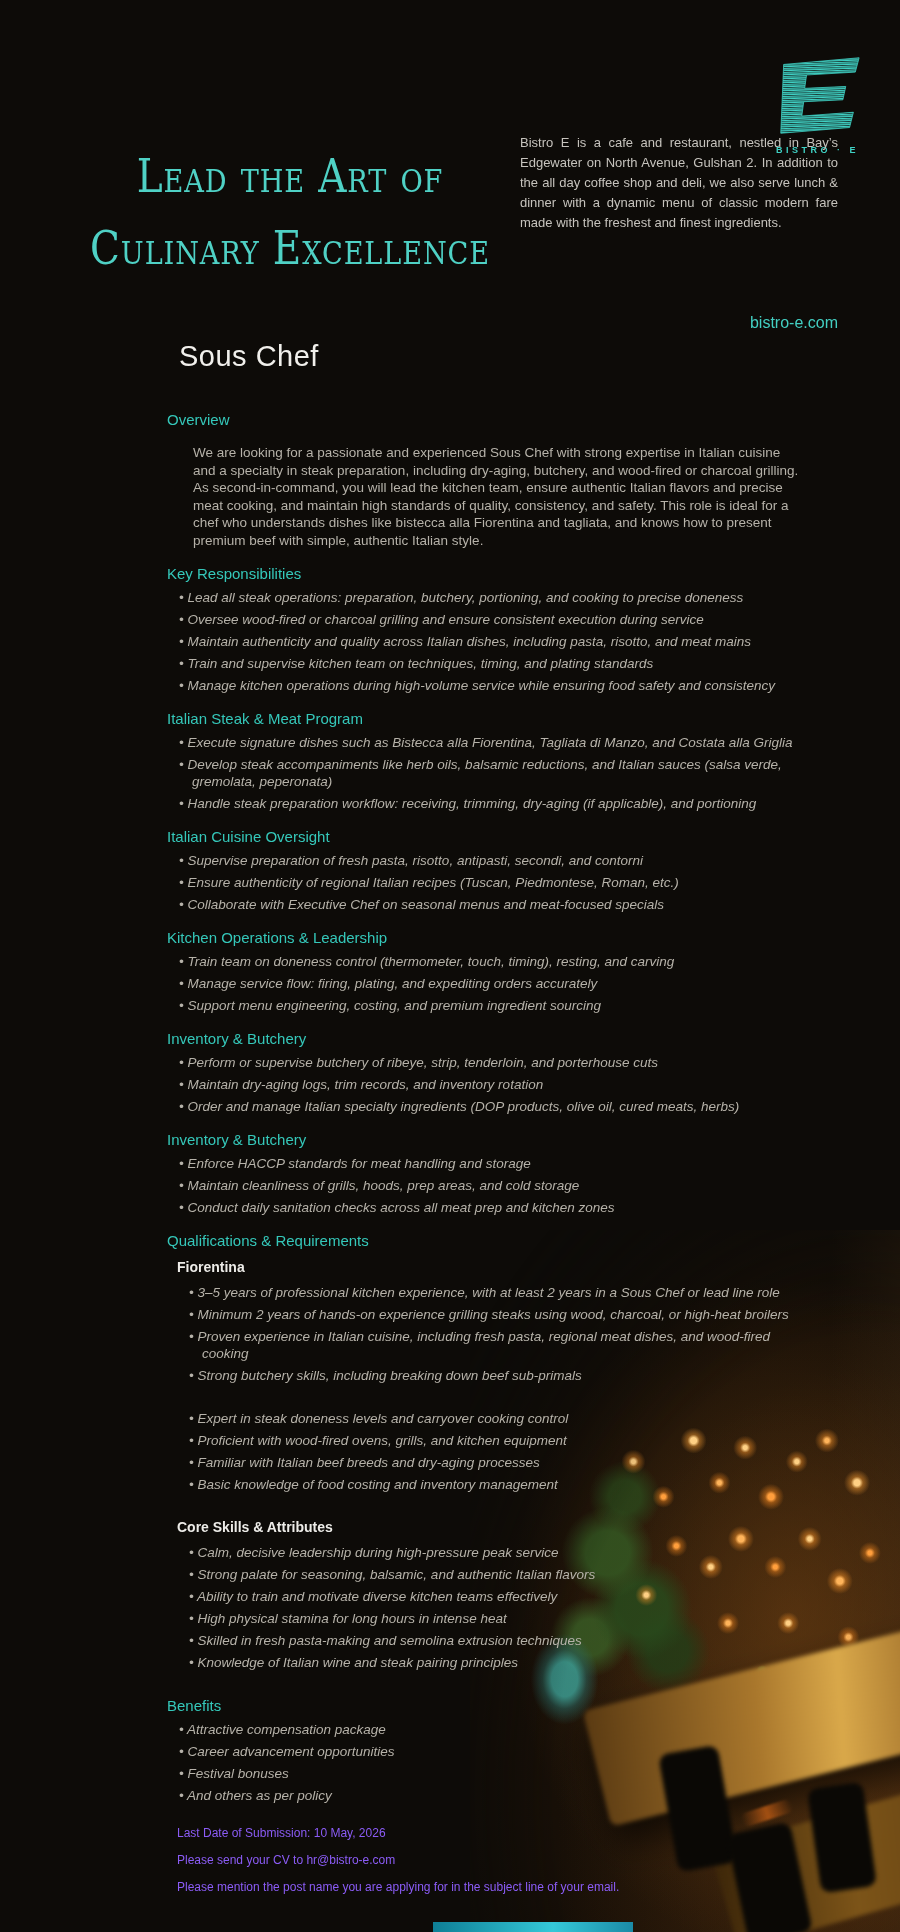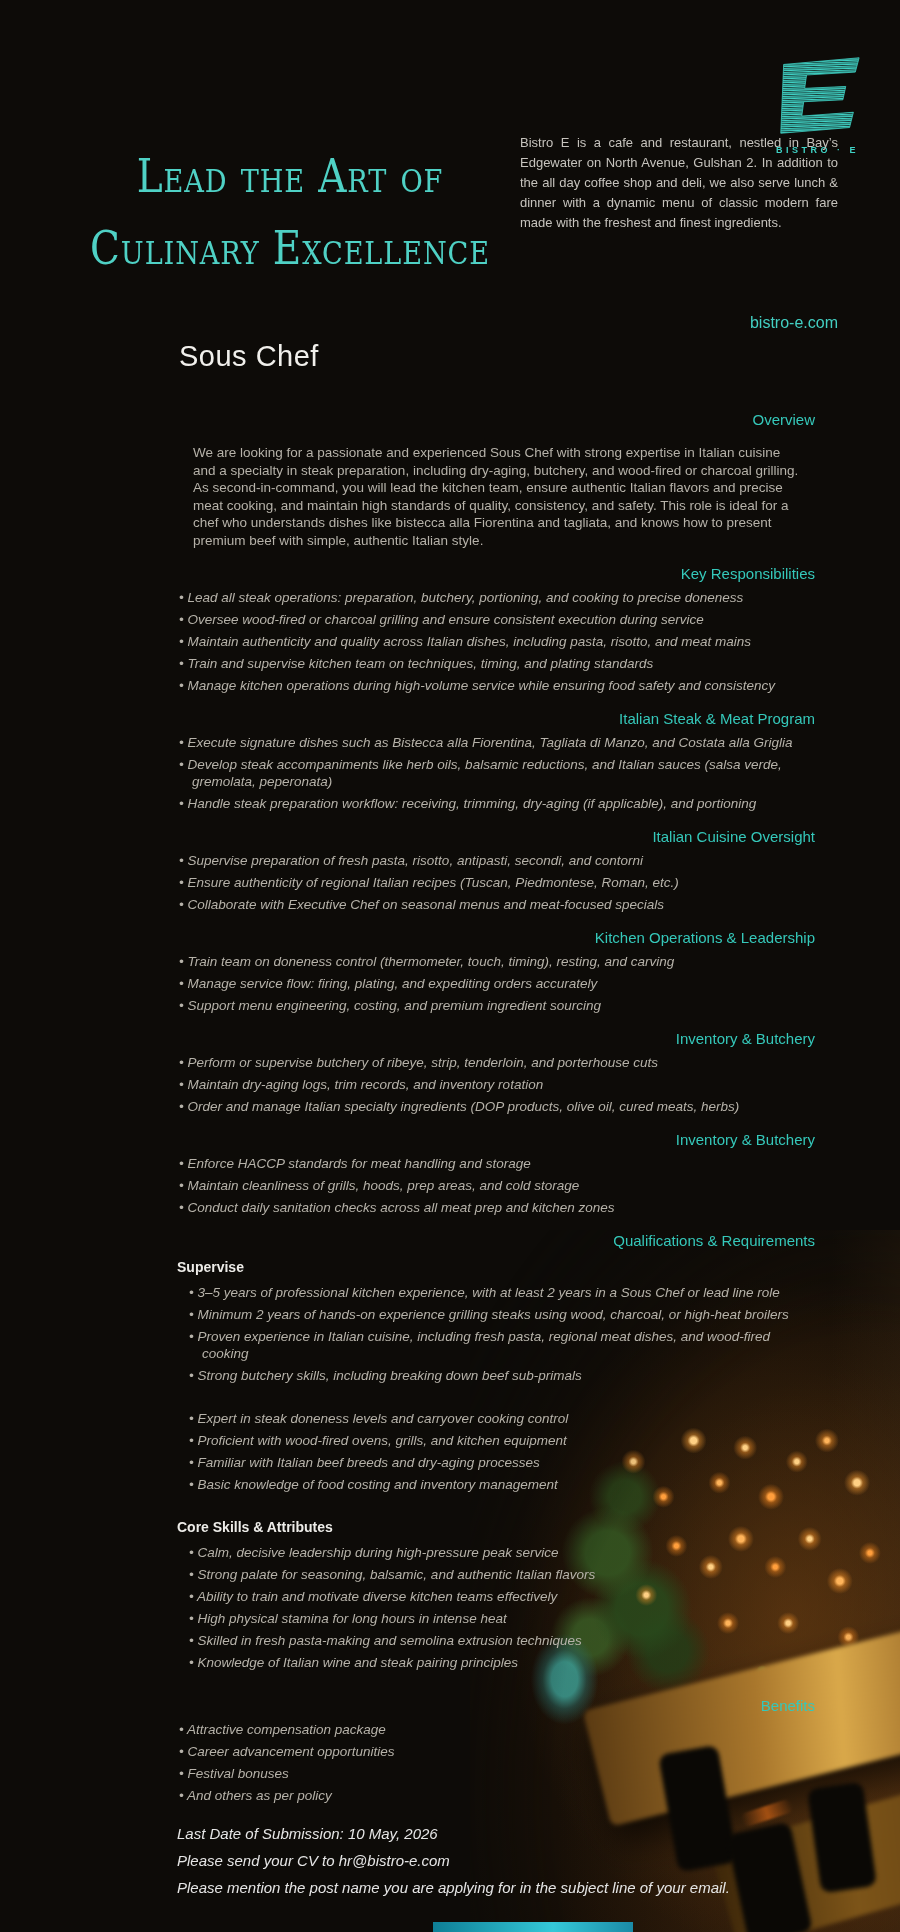--- a/index.html
+++ b/index.html
@@ -24,29 +24,29 @@
     font-size:13px; line-height:20px; text-align:justify; color:#c6c3bd;
   }
   .website{
     position:absolute; right:62px; top:314px; z-index:3;
     font-size:16px; color:#43cfc2; cursor:pointer;
   }
   
   .content{position:absolute; left:167px; top:340px; width:648px; z-index:2;}
   .job-title{font-size:29px; font-weight:400; letter-spacing:.5px; color:#f1f0ec; margin:0 0 38px 12px;}
   .sec{margin-bottom:16px;}
-  .sec-h{color:#35c8ba; font-size:15px; font-weight:500; margin:0 0 7px 0;text-align:right;}
+  .sec-h{color:#35c8ba; font-size:15px; font-weight:500; margin:0 0 7px 0;}
   .para{margin:16px; padding-left:10px; font-size:13.5px; line-height:17.5px; color:#b6b2a9;}
   .blist{margin:0; padding:0 0 0 12px; list-style:none;font-style:italic;}
   .bullet{font-size:13.5px; line-height:17px; color:#b6b2a9; margin-bottom:5px; padding-left:13px; text-indent:-13px;}
   .bullet::before{content:"• ";}
   .subsec{margin:10px 0 26px 10px;}
   .sub-h{color:#edece8; font-size:14px; font-weight:700; margin:0 0 9px 0;}
   .footer{margin-top:14px; padding-left:10px;}
-  .footer-line{font-size:15px; line-height:27px; color:#e5e5e5;font-style:italic;}
+  .footer-line{font-size:12px; line-height:27px; color:#8b5cf6;}
   
   .photo{
     position:absolute; left:470px; top:1230px; width:430px; height:702px; z-index:1;
     -webkit-mask-image:radial-gradient(150% 130% at 95% 80%, #000 50%, transparent 80%);
     mask-image:radial-gradient(150% 130% at 95% 80%, #000 50%, transparent 80%);
     background:
       
       radial-gradient(circle at 38% 33%, #ffd084 0 2px, rgba(255,150,40,.45) 5px, transparent 12px),
       radial-gradient(circle at 45% 38%, #ff9e3c 0 2px, rgba(255,140,30,.4) 5px, transparent 11px),
       radial-gradient(circle at 52% 30%, #ffd084 0 3px, rgba(255,160,50,.45) 6px, transparent 13px),
@@ -206,21 +206,21 @@
           <h3 class="sec-h">Inventory &amp; Butchery</h3>
           <ul class="blist">
             <li class="bullet">Enforce HACCP standards for meat handling and storage</li>
             <li class="bullet">Maintain cleanliness of grills, hoods, prep areas, and cold storage</li>
             <li class="bullet">Conduct daily sanitation checks across all meat prep and kitchen zones</li>
           </ul>
         </section>
         <section class="sec">
           <h3 class="sec-h">Qualifications &amp; Requirements</h3>
           <div class="subsec">
-            <h4 class="sub-h">Supervise</h4>
+            <h4 class="sub-h">Fiorentina</h4>
             <ul class="blist">
               <li class="bullet">3–5 years of professional kitchen experience, with at least 2 years in a Sous Chef or lead line role</li>
               <li class="bullet">Minimum 2 years of hands-on experience grilling steaks using wood, charcoal, or high-heat broilers</li>
               <li class="bullet">Proven experience in Italian cuisine, including fresh pasta, regional meat dishes, and wood-fired cooking</li>
               <li class="bullet">Strong butchery skills, including breaking down beef sub-primals</li>
             </ul>
           </div>
           <div class="subsec">
             <ul class="blist">
               <li class="bullet">Expert in steak doneness levels and carryover cooking control</li>

